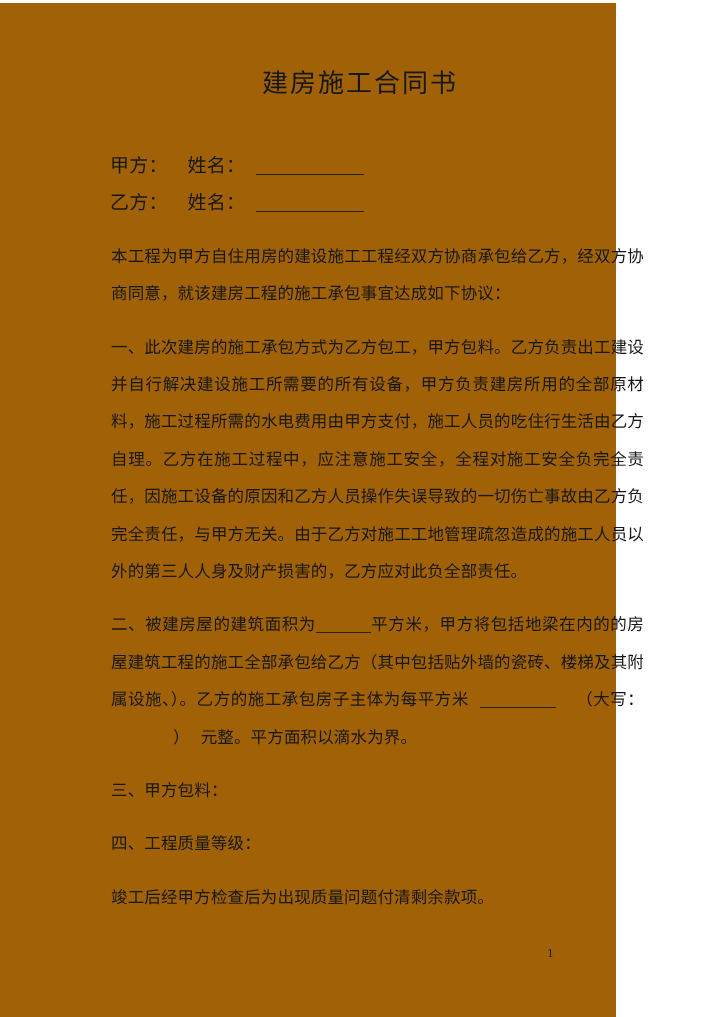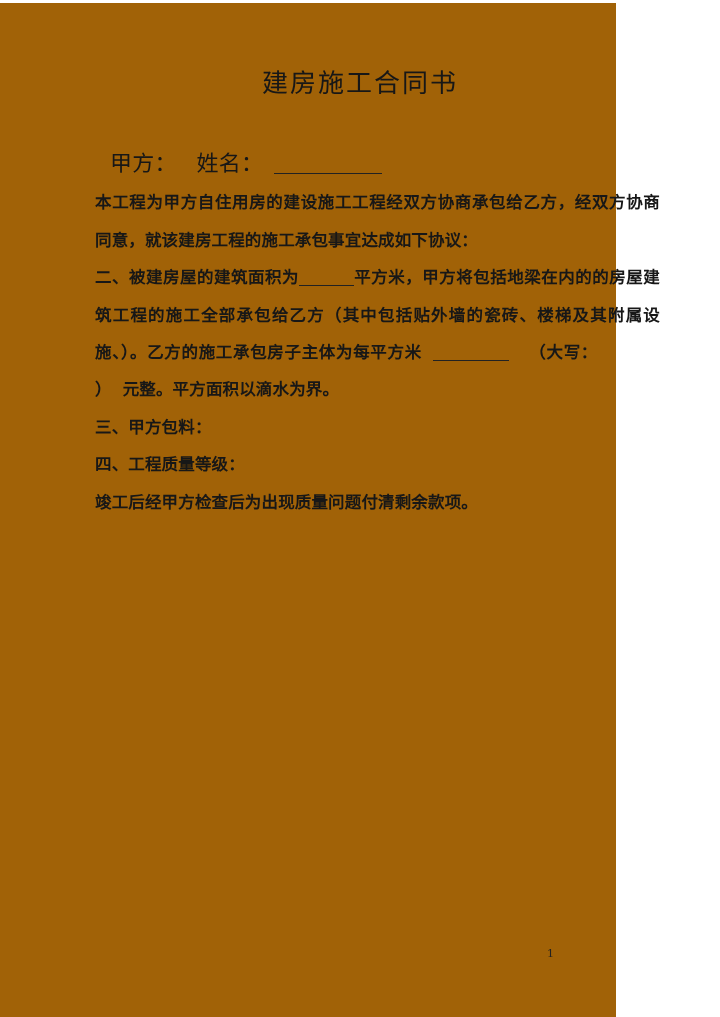--- a/index.html
+++ b/index.html
@@ -52,35 +52,33 @@
     font-size: 16.5px;
     line-height: 37.4px;
     color: #171717;
   }
 
   .line {
     white-space: nowrap;
     height: 37.4px;
     line-height: 37.4px;
     display: block;
-    font-size: 22px;
+    font-size: 19px;
     letter-spacing: 0.2px;
-    font-family: Liberation Mono, monospace;
   }
 
   
   .para {
-    margin: 0;
+    margin: 16px;
     padding: 0;
     text-align: justify;
     text-justify: inter-ideograph;
     font-size: 16.5px;
     line-height: 37.4px;
     letter-spacing: 0.15px;
-    font-weight: bold;
   }
 
   .indent2 { padding-left: 33px; }
   .indent-party { padding-left: 48px; }
 
   
   .blank {
     display: inline-block;
     border-bottom: 1.3px solid #222;
     vertical-align: -3px;
@@ -117,23 +115,25 @@
 <body>
 
 <div id="page">
 
   <div class="doc-title">建房施工合同书</div>
 
   <div class="body-block">
 
     <div class="line indent-party"><span>甲方：</span><span class="gap gap-sp2"></span><span>姓名：</span><span class="gap gap-sp"></span><span class="blank b-name"></span></div>
 
+    <div class="line indent-party"><span>乙方：</span><span class="gap gap-sp2"></span><span>姓名：</span><span class="gap gap-sp"></span><span class="blank b-name"></span></div>
 
     <p class="para indent2">本工程为甲方自住用房的建设施工工程经双方协商承包给乙方，经双方协商同意，就该建房工程的施工承包事宜达成如下协议：</p>
 
+    <p class="para indent2"><span>一、</span><span>此次建房的施工承包方式为乙方包工，甲方包料。乙方负责出工建设并自行解决建设施工所需要的所有设备，甲方负责建房所用的全部原材料，施工过程所需的水电费用由甲方支付，施工人员的吃住行生活由乙方自理。乙方在施工过程中，应注意施工安全，全程对施工安全负完全责任，因施工设备的原因和乙方人员操作失误导致的一切伤亡事故由乙方负完全责任，与甲方无关。由于乙方对施工工地管理疏忽造成的施工人员以外的第三人人身及财产损害的，乙方应对此负全部责任。</span></p>
 
     <p class="para indent2"><span>二、</span><span>被建房屋的建筑面积为</span><span class="blank b-area"></span><span>平方米，甲方将包括地梁在内的的房屋建筑工程的施工全部承包给乙方（其中包括贴外墙的瓷砖、楼梯及其附属设施、）。乙方的施工承包房子主体为每平方米</span><span class="gap gap-sp"></span><span class="blank b-price"></span><span class="gap gap-sp2"></span><span>（大写：</span><span class="gap gap-daxie1"></span><span>）</span><span class="gap gap-sp"></span><span>元整。平方面积以滴水为界。</span></p>
 
     <p class="para indent2"><span>三、</span><span>甲方包料：</span></p>
 
 
 
     <p class="para indent2"><span>四、</span><span>工程质量等级：</span></p>
 
     <p class="para indent2">竣工后经甲方检查后为出现质量问题付清剩余款项。</p>

